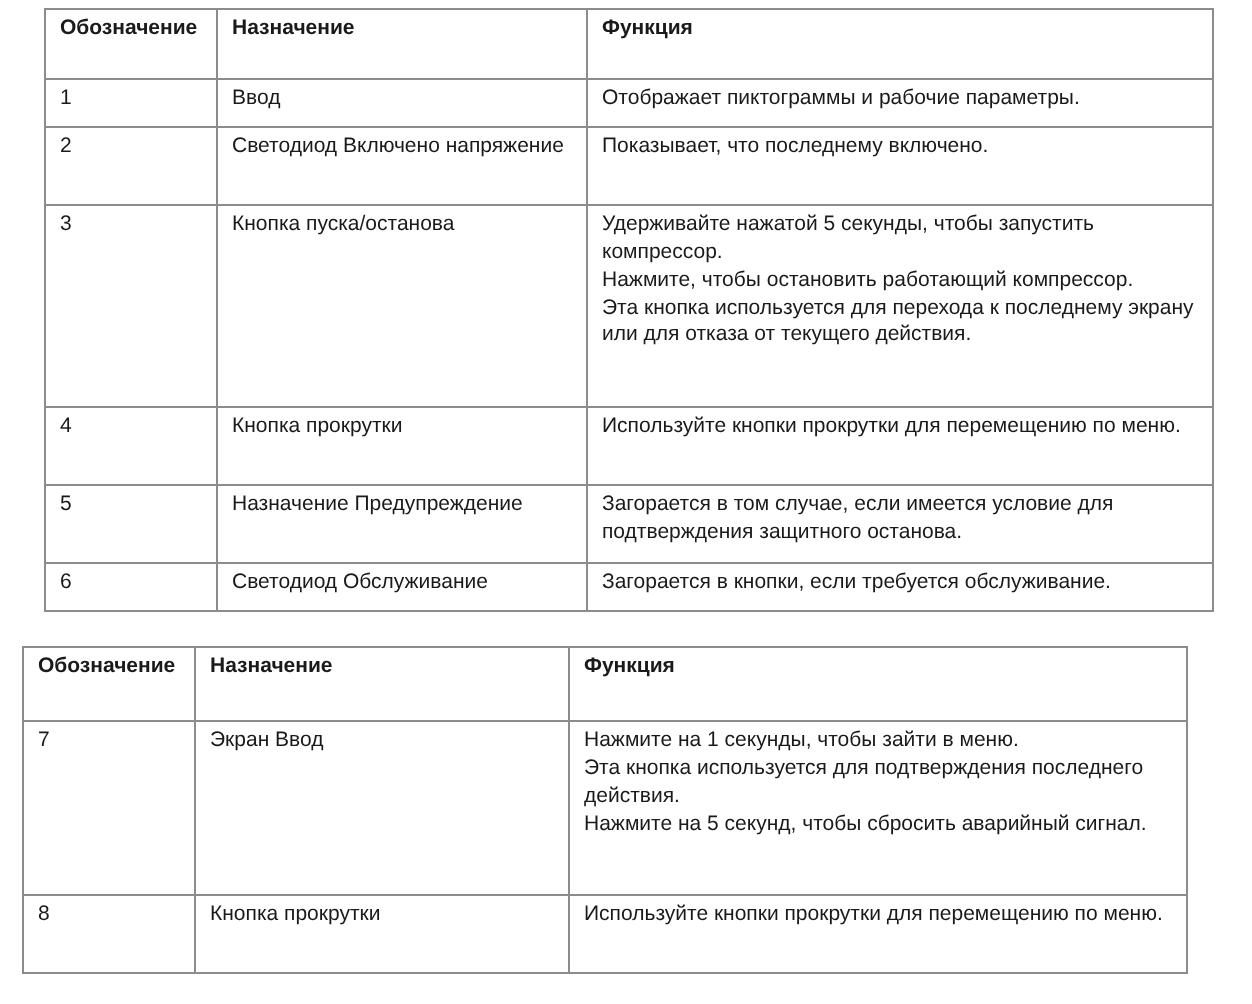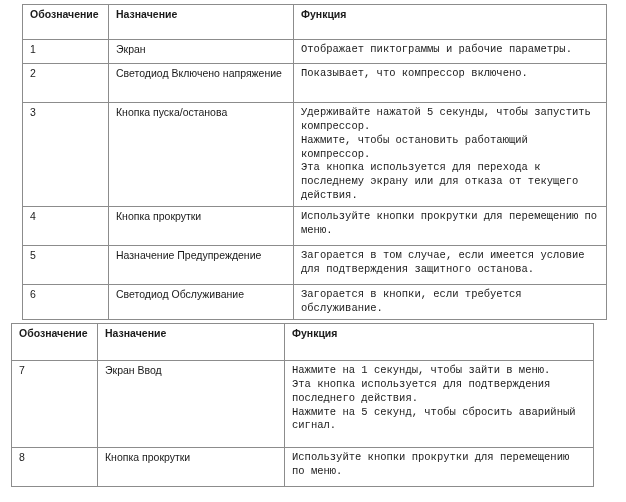--- a/index.html
+++ b/index.html
@@ -71,21 +71,21 @@
     font-size: 10.5px;
   }
   #table-two col.c-ref  { width: 86px; }
   #table-two col.c-name { width: 187px; }
   #table-two col.c-func { width: 309px; }
 
   #table-two thead th { height: 30px; }
   #table-two tbody tr.r-7 td { height: 80px; }
   #table-two tbody tr.r-8 td { height: 32px; }
 
-  .cell-lines { white-space: pre-line; font-family: Liberation Mono, monospace; }
+  .cell-lines { white-space: pre-line; }
 </style>
 </head>
 <body>
 
 <div class="doc">
 
   <table class="spec-table" id="table-one">
     <colgroup>
       <col class="c-ref">
       <col class="c-name">
@@ -94,27 +94,27 @@
     <thead>
       <tr>
         <th>Обозначение</th>
         <th>Назначение</th>
         <th>Функция</th>
       </tr>
     </thead>
     <tbody>
       <tr class="r-1">
         <td>1</td>
-        <td>Экран</td>
+        <td>Ввод</td>
         <td class="cell-lines">Отображает пиктограммы и рабочие параметры.</td>
       </tr>
       <tr class="r-2">
         <td>2</td>
         <td>Светодиод Включено напряжение</td>
-        <td class="cell-lines">Показывает, что компрессор включено.</td>
+        <td class="cell-lines">Показывает, что последнему включено.</td>
       </tr>
       <tr class="r-3">
         <td>3</td>
         <td>Кнопка пуска/останова</td>
         <td class="cell-lines">Удерживайте нажатой 5 секунды, чтобы запустить компрессор.
 Нажмите, чтобы остановить работающий компрессор.
 Эта кнопка используется для перехода к последнему экрану или для отказа от текущего действия.</td>
       </tr>
       <tr class="r-4">
         <td>4</td>

